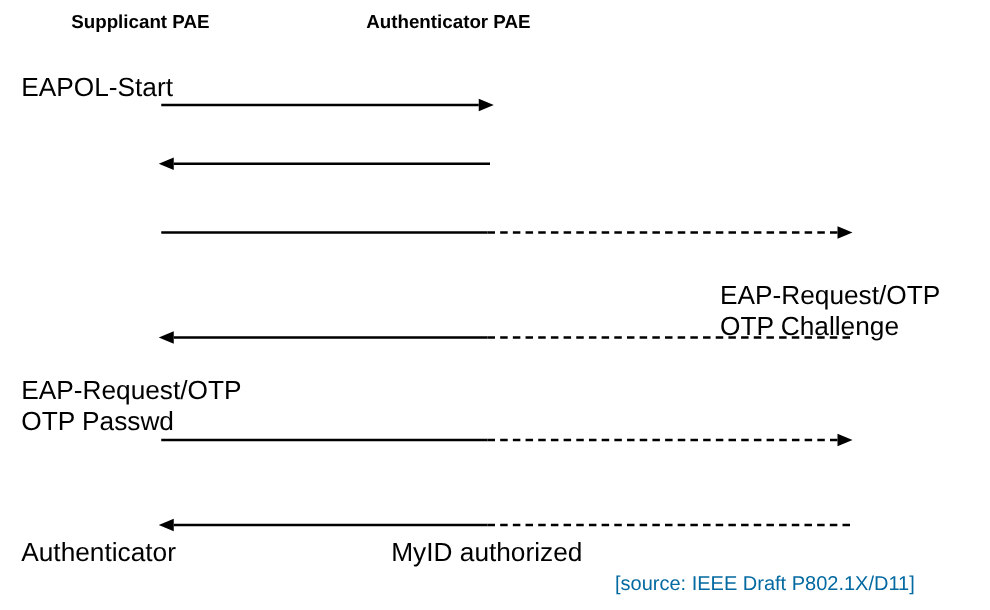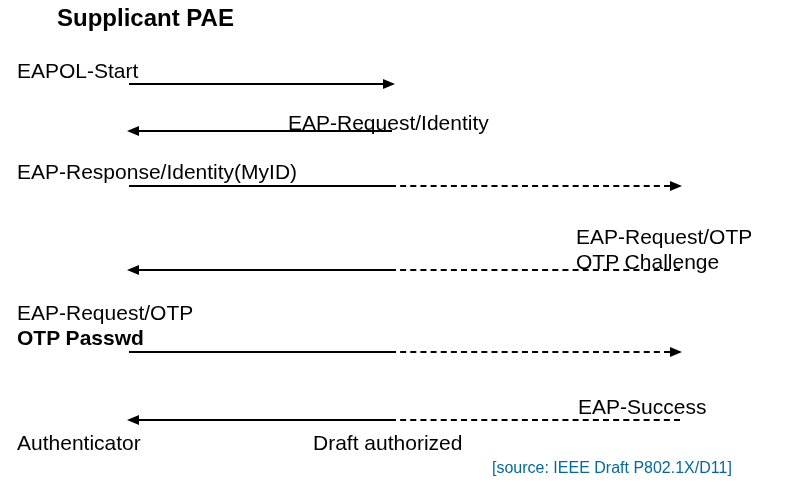--- a/index.html
+++ b/index.html
@@ -13,21 +13,21 @@
   }
   #canvas {
     position: relative;
     width: 792px;
     height: 488px;
     background: #ffffff;
     overflow: hidden;
   }
   .lane-header {
     position: absolute;
-    font-size: 24px;
+    font-size: 15px;
     font-weight: bold;
     line-height: 24px;
     white-space: nowrap;
     color: #000000;
   }
   .msg-label {
     position: absolute;
     font-size: 21px;
     font-weight: normal;
     line-height: 25px;
@@ -65,51 +65,49 @@
     border-right: 12px solid #000000;
   }
 </style>
 </head>
 <body>
 
 <div id="canvas">
 
   <div class="lane-header" style="left:57px; top:6px;">Supplicant PAE</div>
 
+  <div class="lane-header" style="left:293px; top:6px;">Authenticator PAE</div>
 
 
   <div class="msg-label" style="left:17px; top:58px;">EAPOL-Start</div>
   <div class="seg" style="left:129px; top:83px; width:254px;"></div>
   <div class="head right" style="left:383px; top:79px;"></div>
 
-  <div class="msg-label" style="left:288px; top:110px;">EAP-Request/Identity</div>
   <div class="seg" style="left:139px; top:130px; width:253px;"></div>
   <div class="head left" style="left:127px; top:126px;"></div>
 
-  <div class="msg-label" style="left:17px; top:159px;">EAP-Response/Identity(MyID)</div>
   <div class="seg" style="left:129px; top:185px; width:261px;"></div>
   <div class="seg dashed" style="left:390px; top:185px; width:280px;"></div>
   <div class="head right" style="left:670px; top:181px;"></div>
 
   <div class="msg-label" style="left:576px; top:224px;">EAP-Request/OTP</div>
   <div class="msg-label" style="left:576px; top:249px;">OTP Challenge</div>
   <div class="seg" style="left:139px; top:269px; width:251px;"></div>
   <div class="seg dashed" style="left:390px; top:269px; width:290px;"></div>
   <div class="head left" style="left:127px; top:265px;"></div>
 
   <div class="msg-label" style="left:17px; top:300px;">EAP-Request/OTP</div>
-  <div class="msg-label" style="left:17px; top:325px;font-weight:bold;">OTP Passwd</div>
+  <div class="msg-label" style="left:17px; top:325px;">OTP Passwd</div>
   <div class="seg" style="left:129px; top:351px; width:261px;"></div>
   <div class="seg dashed" style="left:390px; top:351px; width:280px;"></div>
   <div class="head right" style="left:670px; top:347px;"></div>
 
-  <div class="msg-label" style="left:578px; top:394px;">EAP-Success</div>
   <div class="seg" style="left:139px; top:419px; width:251px;"></div>
   <div class="seg dashed" style="left:390px; top:419px; width:290px;"></div>
   <div class="head left" style="left:127px; top:415px;"></div>
 
-  <div class="msg-label" style="left:313px; top:430px;">Draft authorized</div>
+  <div class="msg-label" style="left:313px; top:430px;">MyID authorized</div>
 
   <div class="msg-label" style="left:17px; top:430px;">Authenticator</div>
 
   <div class="source-note" style="left:492px; top:458px;">[source: IEEE Draft P802.1X/D11]</div>
 
 </div>
 
 </body></html>

